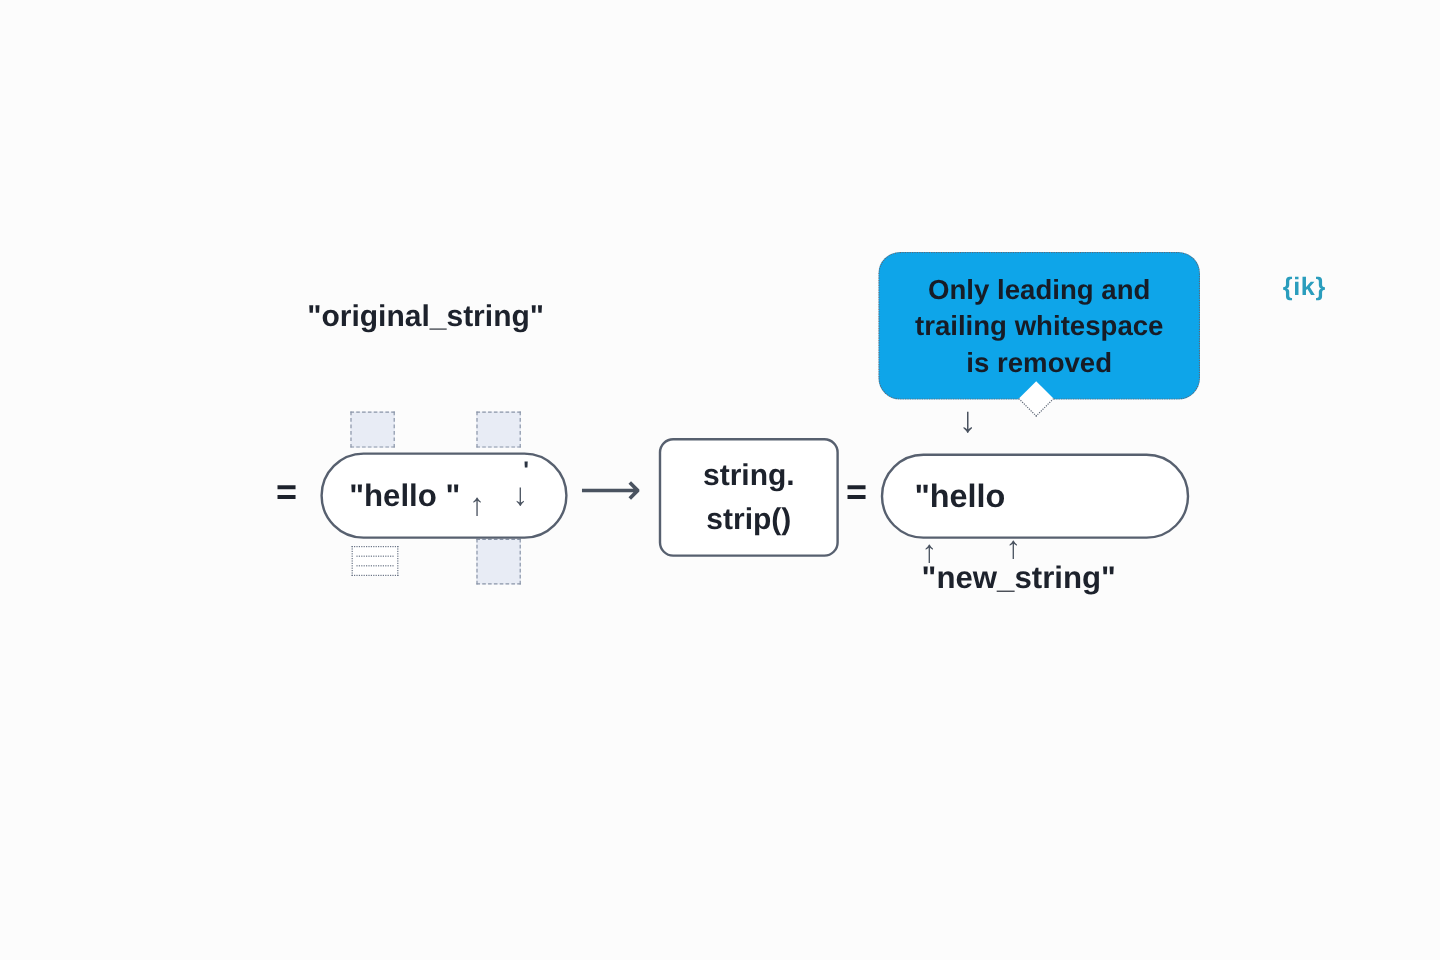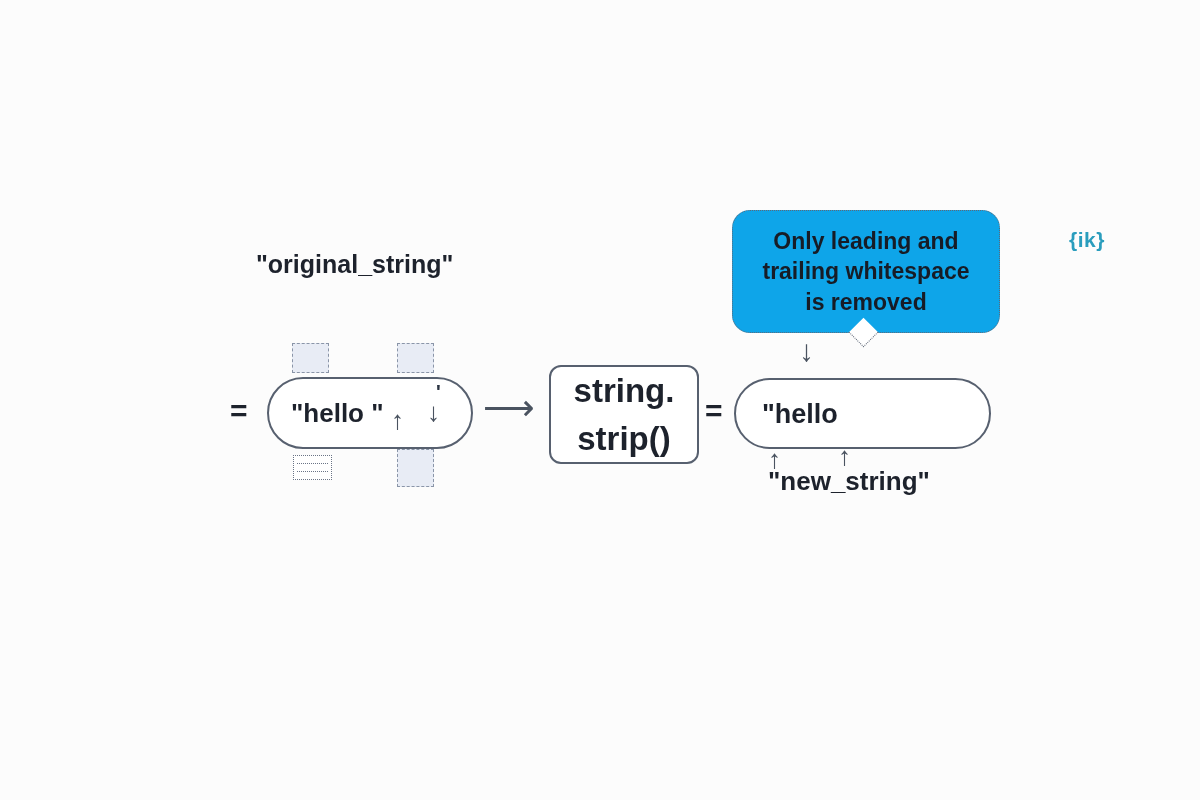--- a/index.html
+++ b/index.html
@@ -38,21 +38,21 @@
 
   .glyph{color:var(--arrow);line-height:1;}
   .tick{left:167px;top:2px;font-size:20px;font-weight:700;color:#2b3442;position:absolute;}
   .in-up{left:122px;top:28px;font-size:26px;position:absolute;}
   .in-down{left:158px;top:20px;font-size:26px;position:absolute;}
 
   .flow-arrow{left:483px;top:390px;font-size:36px;}
 
   .method-box{left:549px;top:365px;width:150px;height:99px;background:#fff;border:2px solid var(--stroke);
     border-radius:12px;display:flex;align-items:center;justify-content:center;text-align:center;
-    font-size:33px;font-weight:700;line-height:1.45;z-index:2;}
+    font-size:25px;font-weight:700;line-height:1.45;z-index:2;}
 
   .callout{left:732px;top:210px;width:268px;height:123px;background:#0ea5e9;border:1.6px dotted #5f6877;
     border-radius:18px;display:flex;align-items:center;justify-content:center;text-align:center;
     font-size:23px;font-weight:600;line-height:1.32;color:#171c26;z-index:2;}
   .callout-tail{left:853px;top:322px;width:21px;height:21px;background:#fff;
     border-right:1.6px dotted #5f6877;border-bottom:1.6px dotted #5f6877;transform:rotate(45deg);z-index:3;}
 
   .bubble-down{left:799px;top:336px;font-size:30px;}
   .res-up1{left:768px;top:446px;font-size:26px;}
   .res-up2{left:838px;top:443px;font-size:26px;}

